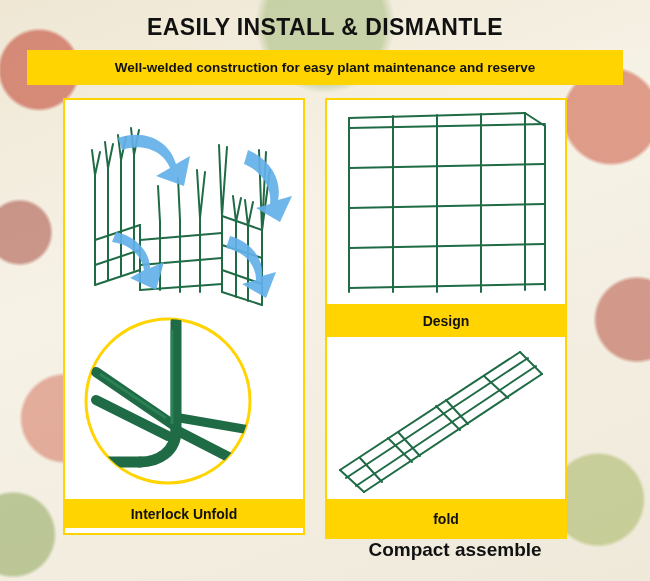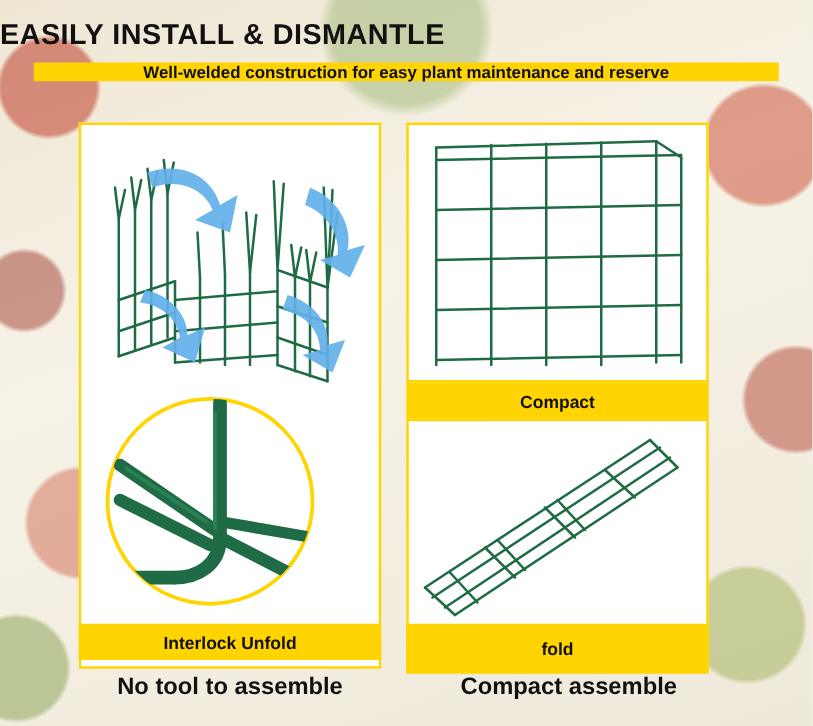--- a/index.html
+++ b/index.html
@@ -28,31 +28,32 @@
       radial-gradient(circle at 98% 55%, rgba(170,50,35,0.45) 0 40px, rgba(170,50,35,0) 44px),
       radial-gradient(circle at 92% 86%, rgba(150,170,70,0.45) 0 44px, rgba(150,170,70,0) 48px),
       radial-gradient(circle at 50% 4%, rgba(120,160,70,0.35) 0 60px, rgba(120,160,70,0) 70px),
       linear-gradient(160deg, #efe7d4 0%, #f6f2e6 40%, #efe9da 100%);
   }
 
   
   .title {
     position: absolute;
     top: 14px; left: 0; right: 0;
+    text-align: center;
     font-size: 23px;
     font-weight: bold;
     letter-spacing: 0.4px;
     color: #111;
   }
   .subtitle-bar {
     position: absolute;
     top: 50px;
     left: 27px;
     width: 596px;
-    height: 15px;
+    height: 35px;
     background: #ffd400;
     display: flex;
     align-items: center;
     justify-content: center;
   }
   .subtitle-bar span {
     font-size: 13.5px;
     font-weight: bold;
     color: #111;
   }
@@ -233,25 +234,24 @@
         <path d="M484 376 L508 398"></path>
         <path d="M520 352 L542 374"></path>
         <path d="M398 432 L420 456"></path>
         <path d="M446 400 L468 424"></path>
         <path d="M360 458 L382 482"></path>
       </g>
     </g>
   </svg>
 
   <div class="caption-bar" id="caption-unfold">
-    <span>Compact</span>
+    <span>Design</span>
   </div>
   <div class="caption-bar" id="caption-fold">
     <span>fold</span>
   </div>
   <div class="caption-bar" id="caption-interlock">
     <span>Interlock Unfold</span>
   </div>
 
-  <div class="footer-label" id="footer-left">No tool to assemble</div>
   <div class="footer-label" id="footer-right">Compact assemble</div>
 
 </div>
 
 </body></html>

